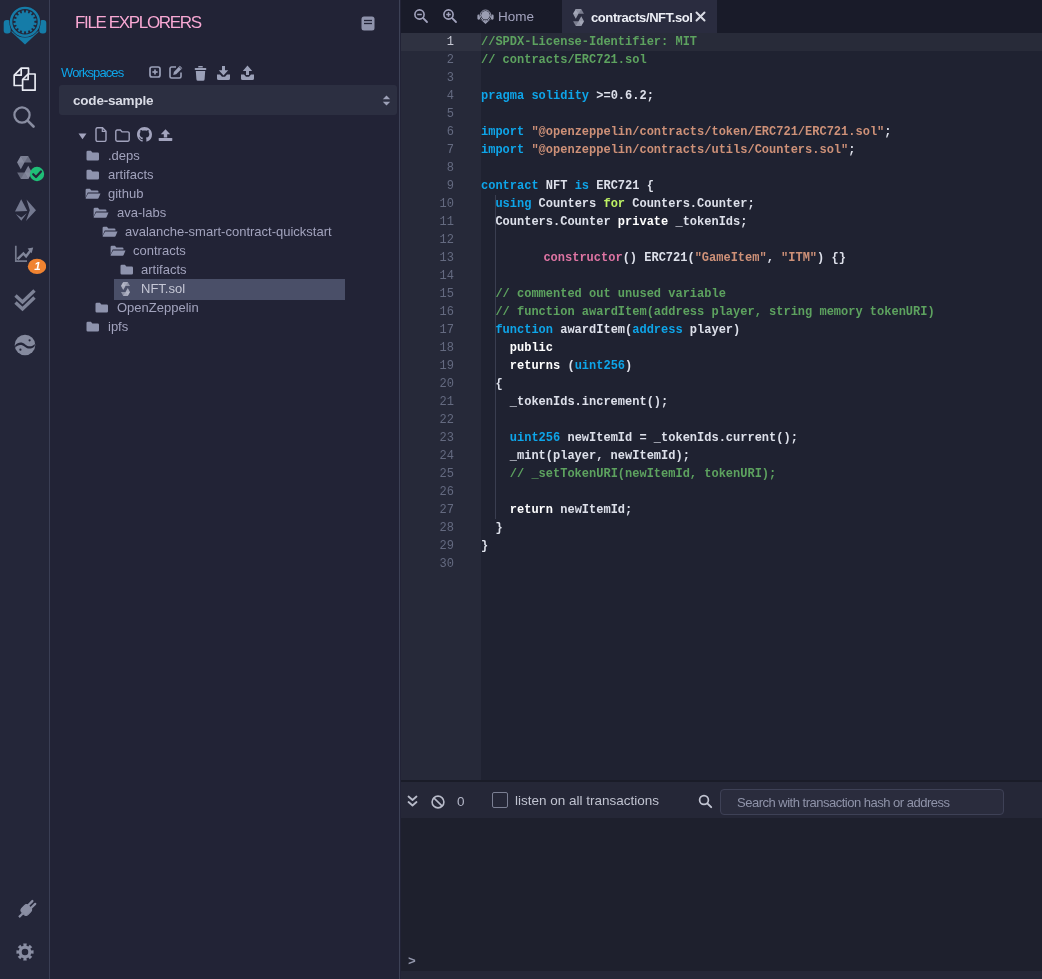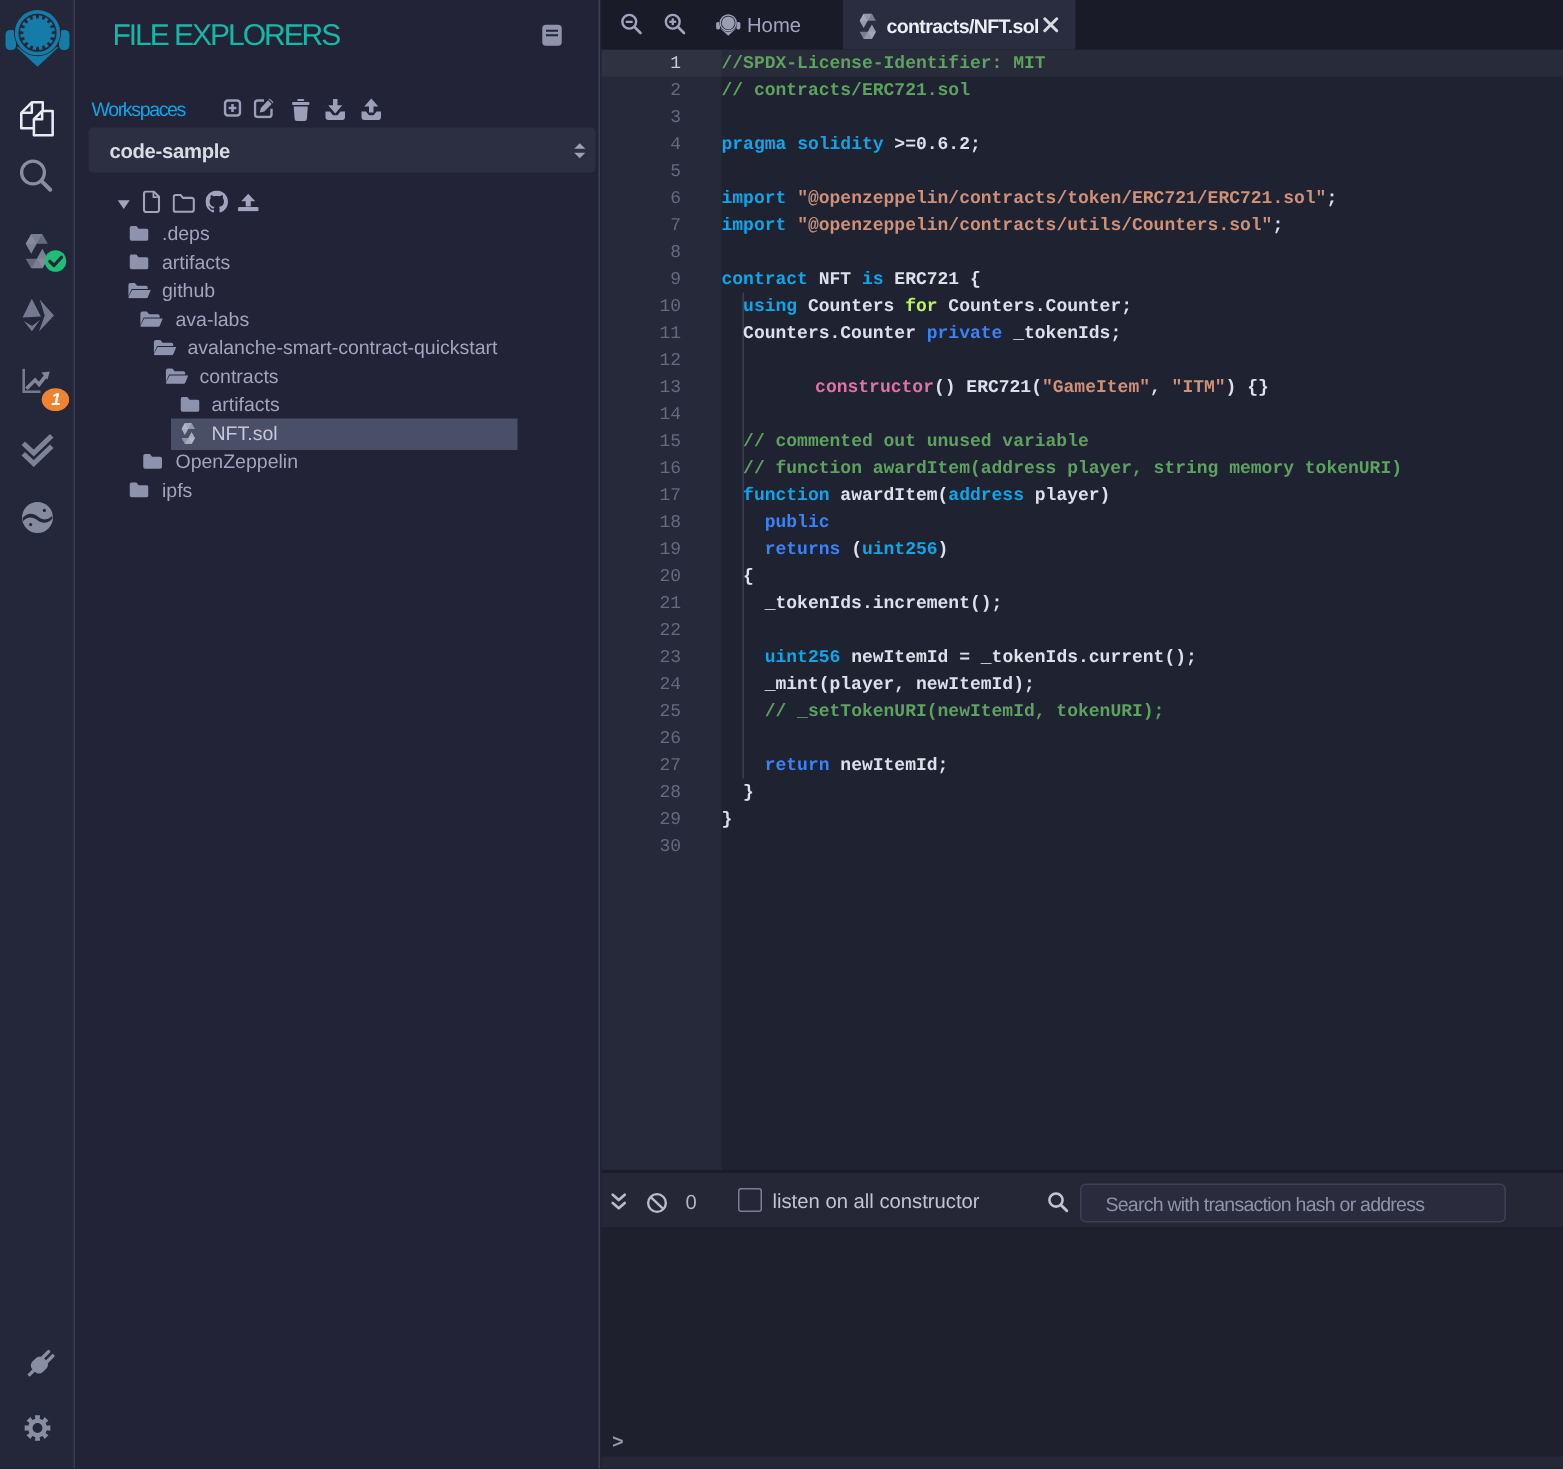--- a/index.html
+++ b/index.html
@@ -16,21 +16,21 @@
   #gutter { left:401px; top:33px; width:80px; height:749px; background:#262939; }
   #linenos { left:400px; top:33px; width:54px; height:750px; text-align:right; white-space:pre;
              font-family:"Liberation Mono",monospace; font-size:12px; line-height:18px; color:#646a80; }
   #linenos b { color:#c8cad6; font-weight:normal; }
   #curline { left:401px; top:33px; width:641px; height:18px; background:rgba(255,255,255,0.045); }
   #code { left:481px; top:33px; width:561px; height:750px; font-family:"Liberation Mono",monospace;
           font-size:12px; line-height:18px; font-weight:bold; color:#dde0ea; white-space:pre; }
   .cm { color:#5da25f;margin-top:20px; }   
   .kw { color:#0ea5e9; }   
   .st { color:#ce9178; }   
-  .gr { color:#3b82f6; }   
+  .gr { color:#ffffff; }   
   .or { color:#bef264; }   
   .pk { color:#de74a3;margin-left:48px; }   
   #guide1 { left:495px; top:195px; width:1px; height:324px; background:#3a3e50; }
   
   #termbar { left:401px; top:782px; width:641px; height:36px; background:#252737; }
   #termbody { left:401px; top:818px; width:641px; height:161px; background:#1e202d; }
   #editorsplit { left:401px; top:780px; width:641px; height:2px; background:#1a1c28; }
   #termstrip { left:401px; top:971px; width:641px; height:8px; background:#252737; }
   .trow { font-size:13px; color:#a2a3bd; }
   .fc { fill:#8e93ad; }
@@ -183,21 +183,21 @@
     _tokenIds.increment();
 
     <span class="kw">uint256</span> newItemId = _tokenIds.current();
     _mint(player, newItemId);
     <span class="cm">// _setTokenURI(newItemId, tokenURI);</span>
 
     <span class="gr">return</span> newItemId;
   }
 }</div>
 
-  <div class="abs" style="left:75px;top:13px;font-size:20px;letter-spacing:-1.35px;color:#14b8a6">FILE EXPLORERS</div>
+  <div class="abs" style="left:75px;top:13px;font-size:17px;letter-spacing:-1.35px;color:#f9a8d4">FILE EXPLORERS</div>
   <svg class="abs" style="left:361px;top:16px" width="14" height="15" viewBox="0 0 14 15">
     <rect x="0.5" y="0.5" width="13" height="14" rx="2.5" fill="#8f93ac"></rect>
     <g stroke="#222336" stroke-width="1.3">
       <line x1="3" y1="4.5" x2="11" y2="4.5"></line>
         <line x1="3" y1="7.5" x2="11" y2="7.5"></line>
     </g>
   </svg>
   <div class="abs" style="left:61px;top:65px;font-size:13px;letter-spacing:-0.9px;color:#0ea5e9">Workspaces</div>
   <svg class="abs" style="left:149px;top:66px" width="12" height="12" viewBox="0 0 12 12">
     <rect x="1" y="1" width="10" height="10" rx="2" fill="none" stroke="#9ba0b8" stroke-width="1.7"></rect>
@@ -366,21 +366,21 @@
       <polyline points="1.5,1.5 5.5,5 9.5,1.5"></polyline>
         <polyline points="1.5,7 5.5,10.5 9.5,7"></polyline>
     </g>
   </svg>
   <svg class="abs" style="left:430.5px;top:794.5px" width="14" height="14" viewBox="0 0 14 14">
     <circle cx="7" cy="7" r="5.9" fill="none" stroke="#b8bbc9" stroke-width="1.6"></circle>
     <line x1="3" y1="3.2" x2="11" y2="10.8" stroke="#b8bbc9" stroke-width="1.6"></line>
   </svg>
   <div class="abs" style="left:457px;top:794px;font-size:13.5px;color:#b2b5c6">0</div>
   <div class="abs" style="left:492px;top:792px;width:16px;height:16px;border:1px solid #7b7f93;border-radius:2px;background:#252737"></div>
-  <div class="abs" style="left:515px;top:793px;font-size:13.5px;color:#c0c3d0">listen on all constructor</div>
+  <div class="abs" style="left:515px;top:793px;font-size:13.5px;color:#c0c3d0">listen on all transactions</div>
   <svg class="abs" style="left:698px;top:794px" width="15" height="15" viewBox="0 0 15 15">
     <circle cx="6" cy="6" r="4.4" fill="none" stroke="#c2c5d2" stroke-width="1.7"></circle>
     <line x1="9.3" y1="9.3" x2="13.2" y2="13.2" stroke="#c2c5d2" stroke-width="1.9" stroke-linecap="round"></line>
   </svg>
   <div class="abs" style="left:720px;top:789px;width:284px;height:26px;background:#2a2c3d;border:1px solid #3e4156;border-radius:4px"></div>
   <div class="abs" style="left:737px;top:795px;font-size:13px;letter-spacing:-0.5px;color:#8f93a9">Search with transaction hash or address</div>
   <div class="abs" style="left:408px;top:954px;font-size:13px;font-weight:bold;color:#9599ae;font-family:'Liberation Mono',monospace">&gt;</div>
 </div>
 
 </body></html>

